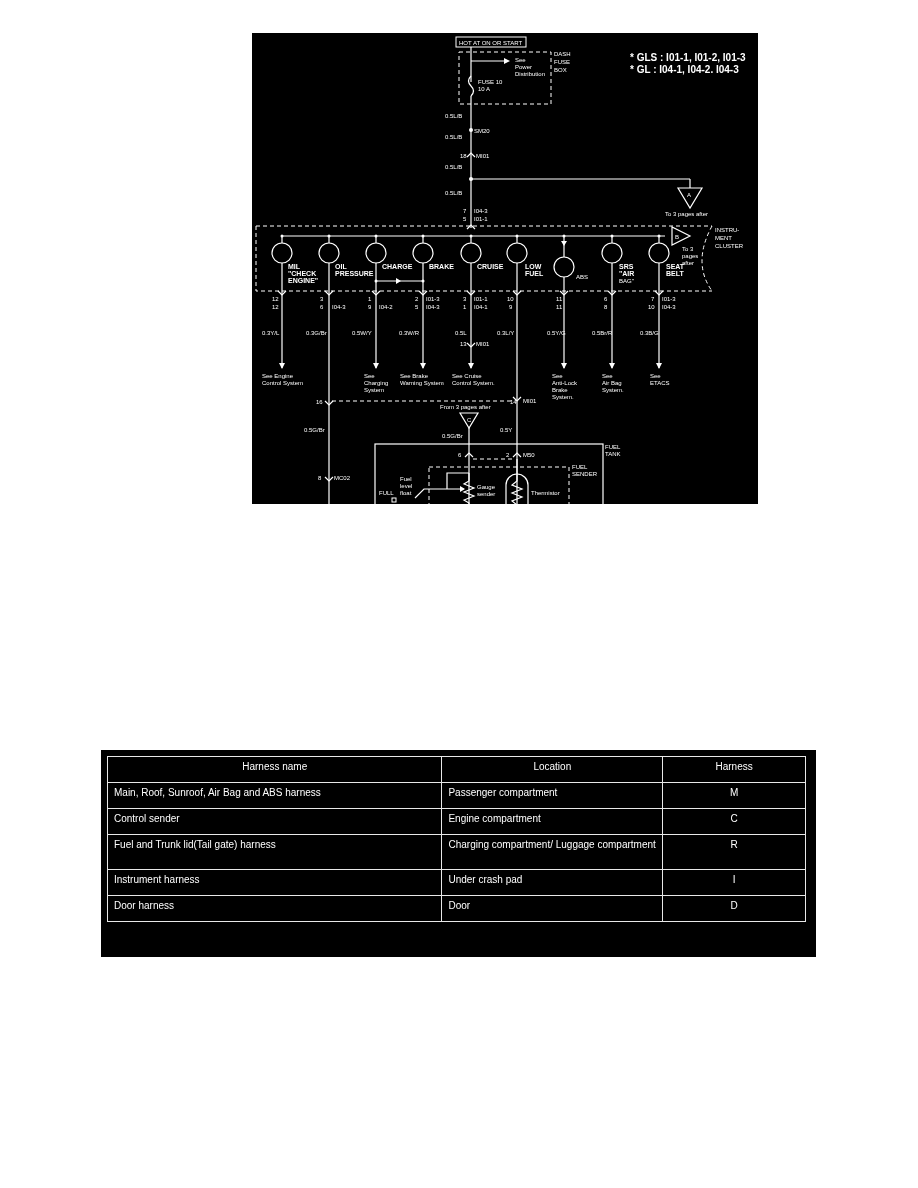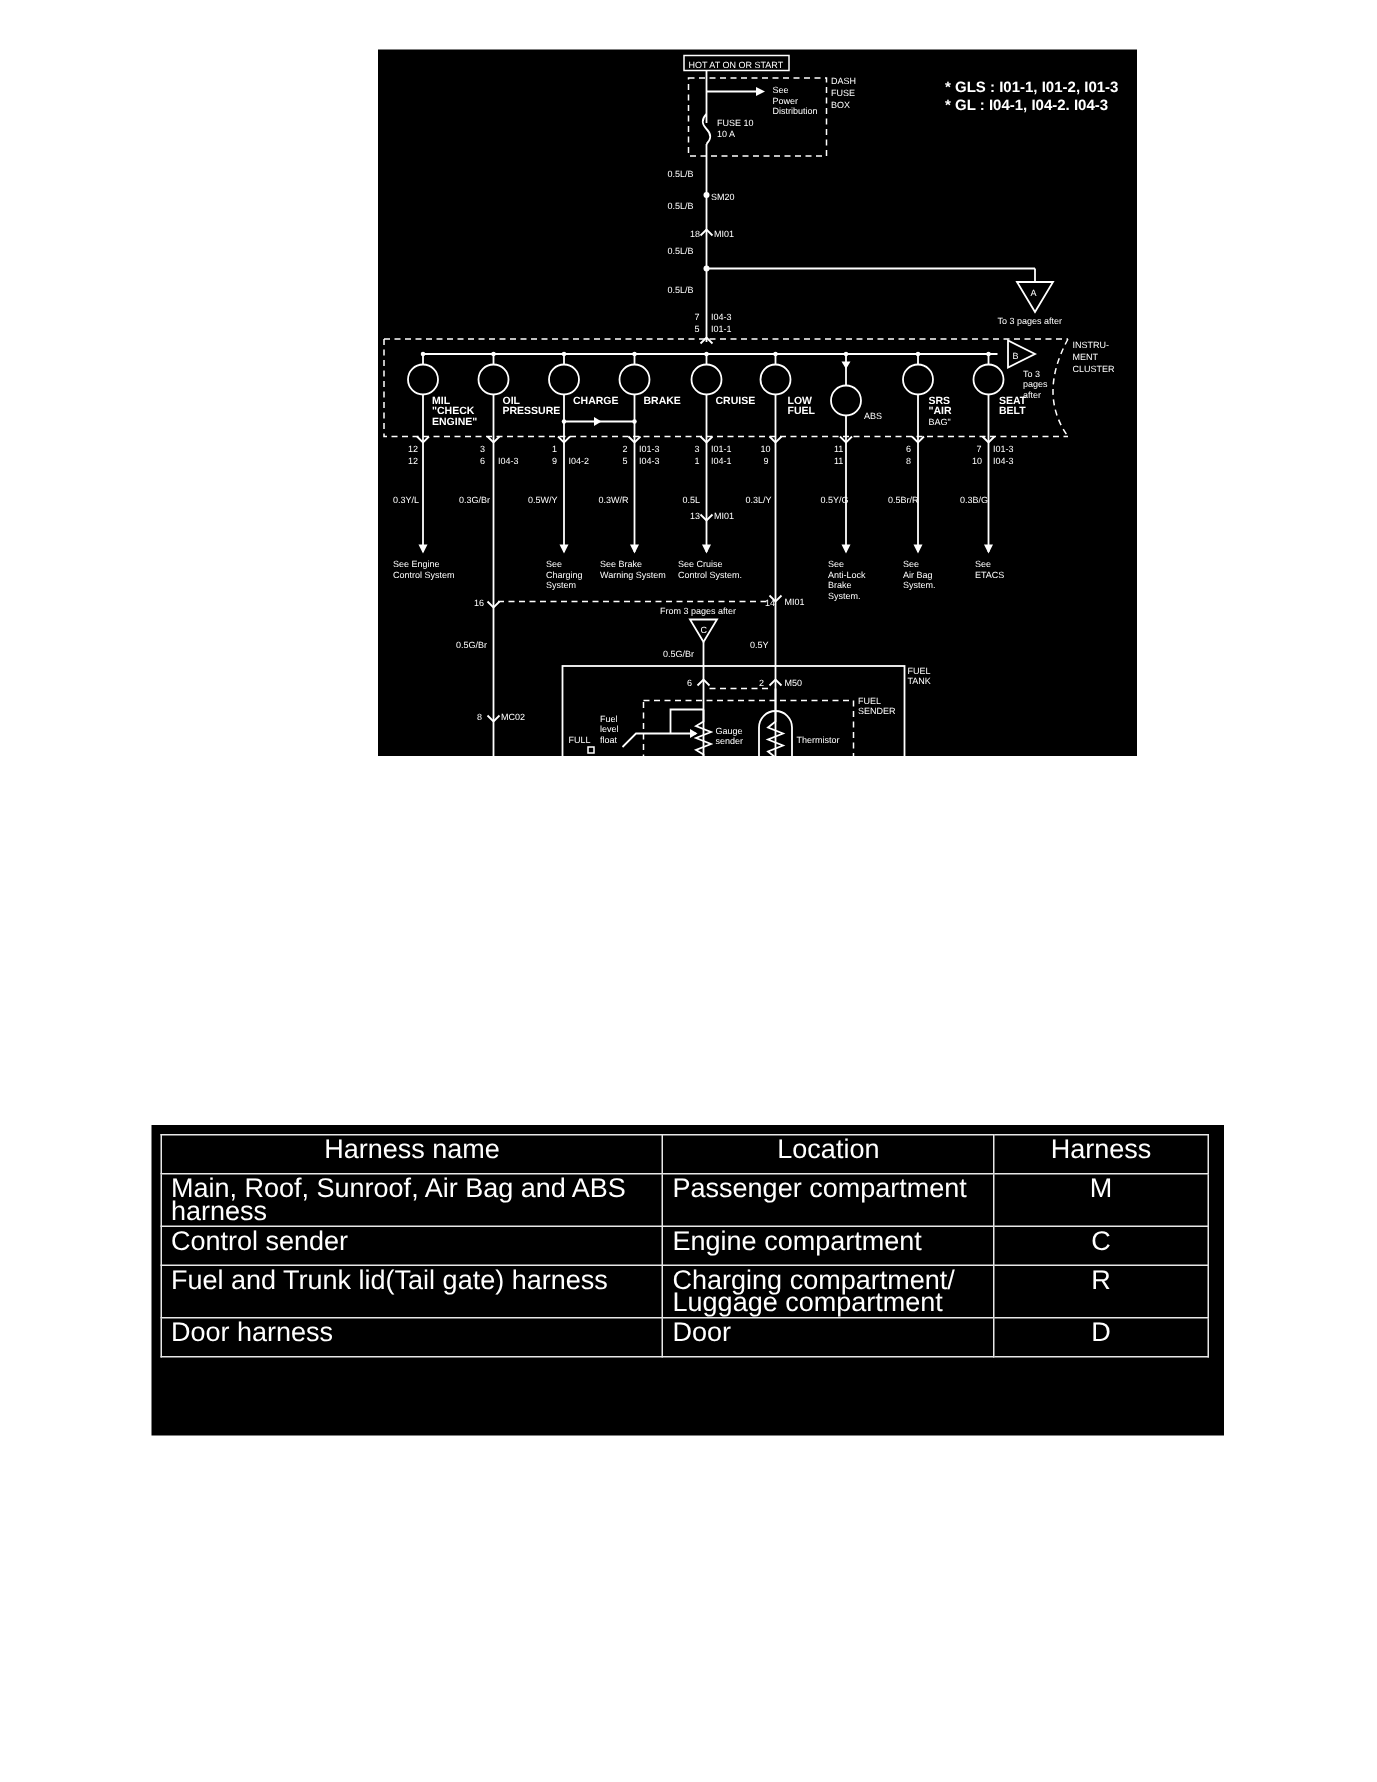--- a/index.html
+++ b/index.html
@@ -10,21 +10,21 @@
   .t6 { font-size: 6px; }
   .t7 { font-size: 7px; font-weight: bold; }
   .t10 { font-size: 10px; font-weight: bold; }
   .w { stroke: #fff; stroke-width: 1.2; fill: none; }
   .d { stroke: #fff; stroke-width: 1; fill: none; stroke-dasharray: 4 3; }
   .dot { fill: #fff; }
 
   #harness-table-wrap { position: absolute; left: 101px; top: 750px; width: 715px; height: 207px; background: #000; }
   table.harness { position: absolute; left: 6px; top: 6px; width: 699px; border-collapse: collapse; }
   table.harness td, table.harness th {
-    border: 1.5px solid #e8e8e8; color: #fff; font-size: 18px; font-weight: normal;
+    border: 1.5px solid #e8e8e8; color: #fff; font-size: 10px; font-weight: normal;
     padding: 2px 6px; vertical-align: top; height: 21px; line-height: 15px;
   }
   table.harness th { text-align: center; }
   table.harness td.sym { text-align: center; }
   table.harness tr.tall td { height: 30px; }
 </style>
 </head>
 <body>
 
 <div id="diagram">
@@ -348,19 +348,24 @@
       <td>Control sender</td>
       <td>Engine compartment</td>
       <td class="sym">C</td>
     </tr>
     <tr class="tall">
       <td>Fuel and Trunk lid(Tail gate) harness</td>
       <td>Charging compartment/ Luggage compartment</td>
       <td class="sym">R</td>
     </tr>
     <tr>
+      <td>Instrument harness</td>
+      <td>Under crash pad</td>
+      <td class="sym">I</td>
+    </tr>
+    <tr>
       <td>Door harness</td>
       <td>Door</td>
       <td class="sym">D</td>
     </tr>
   </tbody>
     </table>
 </div>
 
 </body></html>

